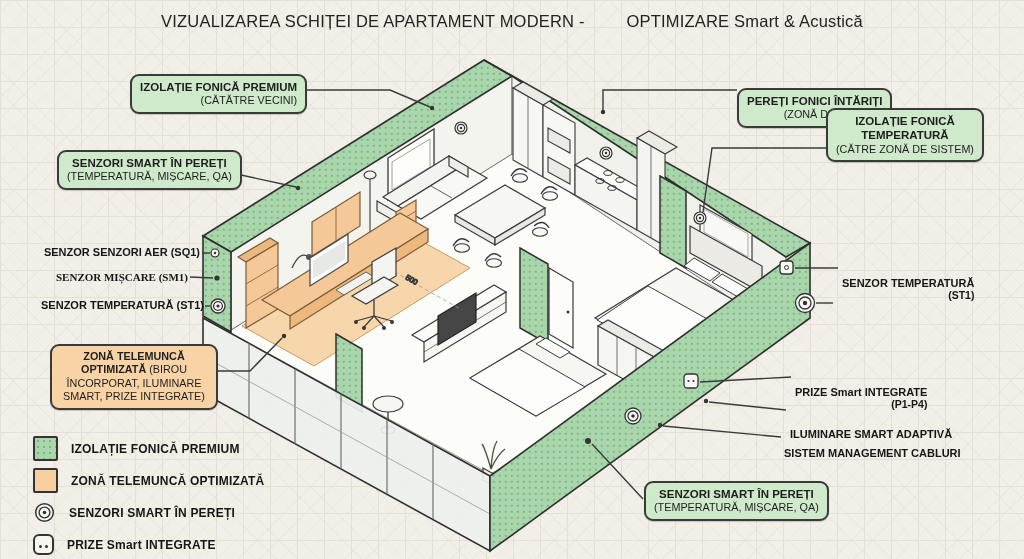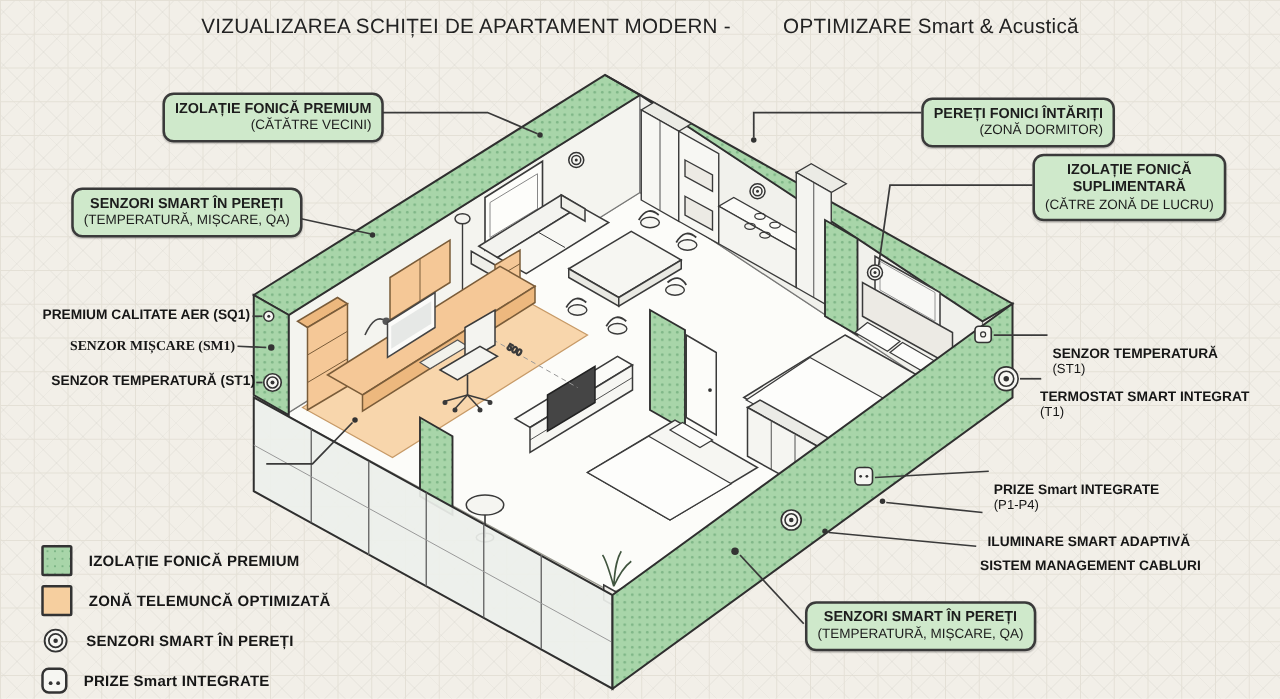--- a/index.html
+++ b/index.html
@@ -17,21 +17,21 @@
   .title .tr{font-weight:normal;margin-left:37px;}
   svg.scene{position:absolute;left:0;top:0;}
   .callout{position:absolute;border:2px solid #3a3a3a;border-radius:9px;padding:4px 8px;text-align:center;
     color:#1d1d1d;font-size:11.5px;line-height:1.25;box-shadow:0 1px 1px rgba(0,0,0,.18);}
   .callout.green{background:#cfe9cb;}
   .callout.orange{background:#f8d3a6;width:148px;font-size:10.8px;line-height:1.24;}
   .cb{font-weight:bold;display:block;white-space:nowrap;}
   .cr{font-weight:normal;display:block;white-space:nowrap;font-size:10.8px;text-align:right;}
   .callout.orange .cb,.callout.orange .cr{display:inline;white-space:normal;}
   .plabel{position:absolute;font-weight:bold;font-size:11px;color:#161616;white-space:nowrap;}
-  .plabel .sub{display:block;font-weight:normal;text-align:left;font-size:10.5px;}
+  .plabel .sub{display:block;font-weight:bold;text-align:right;font-size:10.5px;}
   .plabel.center{text-align:center;margin-top:16px;}
   .legend{position:absolute;left:33px;top:436px;}
   .lrow{display:flex;align-items:center;gap:13px;margin-bottom:7px;height:25px;}
   .swatch{width:25px;height:25px;border:2px solid #333;box-sizing:border-box;border-radius:2px;}
   .swatch.green{background-color:#a8d5a9;background-image:radial-gradient(circle,#7db586 22%,transparent 25%);background-size:6px 6px;}
   .swatch.orange{background:#f6cf9f;}
   .outleticon{width:21px;height:21px;border:2px solid #333;box-sizing:border-box;border-radius:6px;background:#f6f6f2;position:relative;}
   .outleticon i{position:absolute;width:3px;height:3px;background:#333;border-radius:50%;top:9px;}
   .outleticon i.l{left:4px;} .outleticon i.r{right:4px;}
   .llabel{font-weight:bold;font-size:12px;color:#161616;letter-spacing:.2px;}
@@ -275,49 +275,48 @@
       <path d="M781,437 L663,426"></path>
         <circle cx="660" cy="425" r="2.2" fill="#333" stroke="none"></circle>
       <path d="M643,499 L592,444"></path>
     </g>
   </svg>
 
   <div class="callout green" style="left:130px;top:74px;">
     <span class="cb">IZOLAȚIE FONICĂ PREMIUM</span>
     <span class="cr">(CĂTĂTRE VECINI)</span>
   </div>
-  <div class="callout green" style="left:737px;top:78px;">
+  <div class="callout green" style="left:737px;top:88px;">
     <span class="cb">PEREȚI FONICI ÎNTĂRIȚI</span>
     <span class="cr">(ZONĂ DORMITOR)</span>
   </div>
-  <div class="callout green" style="left:826px;top:123px;">
+  <div class="callout green" style="left:826px;top:108px;">
     <span class="cb">IZOLAȚIE FONICĂ</span>
-    <span class="cb">SUPLIMENTARĂ</span>
-    <span class="cr">(CĂTRE ZONĂ DE LUCRU)</span>
+    <span class="cb">TEMPERATURĂ</span>
+    <span class="cr">(CĂTRE ZONĂ DE SISTEM)</span>
   </div>
   <div class="callout green" style="left:57px;top:150px;">
     <span class="cb">SENZORI SMART ÎN PEREȚI</span>
     <span class="cr">(TEMPERATURĂ, MIȘCARE, QA)</span>
   </div>
+  <div class="callout orange" style="left:50px;top:344px;">
+    <span class="cb">ZONĂ TELEMUNCĂ OPTIMIZATĂ</span> <span class="cr">(BIROU ÎNCORPORAT, ILUMINARE SMART, PRIZE INTEGRATE)</span>
+  </div>
   <div class="callout green" style="left:644px;top:481px;">
     <span class="cb">SENZORI SMART ÎN PEREȚI</span>
     <span class="cr">(TEMPERATURĂ, MIȘCARE, QA)</span>
   </div>
 
-  <div class="plabel" style="right:824px;top:246px;">PREMIUM CALITATE AER (SQ1)</div>
+  <div class="plabel" style="right:824px;top:246px;">SENZOR SENZORI AER (SQ1)</div>
   <div class="plabel" style="right:836px;top:271px;font-family:Liberation Serif, serif;">SENZOR MIȘCARE (SM1)</div>
   <div class="plabel" style="right:820px;top:299px;text-align:center;">SENZOR TEMPERATURĂ (ST1)</div>
 
   <div class="plabel center" style="left:842px;top:261px;">
     <span>SENZOR TEMPERATURĂ</span>
     <span class="sub">(ST1)</span>
-  </div>
-  <div class="plabel center" style="left:832px;top:296px;">
-    <span>TERMOSTAT SMART INTEGRAT</span>
-    <span class="sub">(T1)</span>
   </div>
   <div class="plabel center" style="left:795px;top:370px;">
     <span>PRIZE Smart INTEGRATE</span>
     <span class="sub">(P1-P4)</span>
   </div>
   <div class="plabel" style="left:790px;top:404px;margin-top:24px;">ILUMINARE SMART ADAPTIVĂ</div>
   <div class="plabel" style="left:784px;top:447px;">SISTEM MANAGEMENT CABLURI</div>
 
   <div class="legend">
     <div class="lrow">

